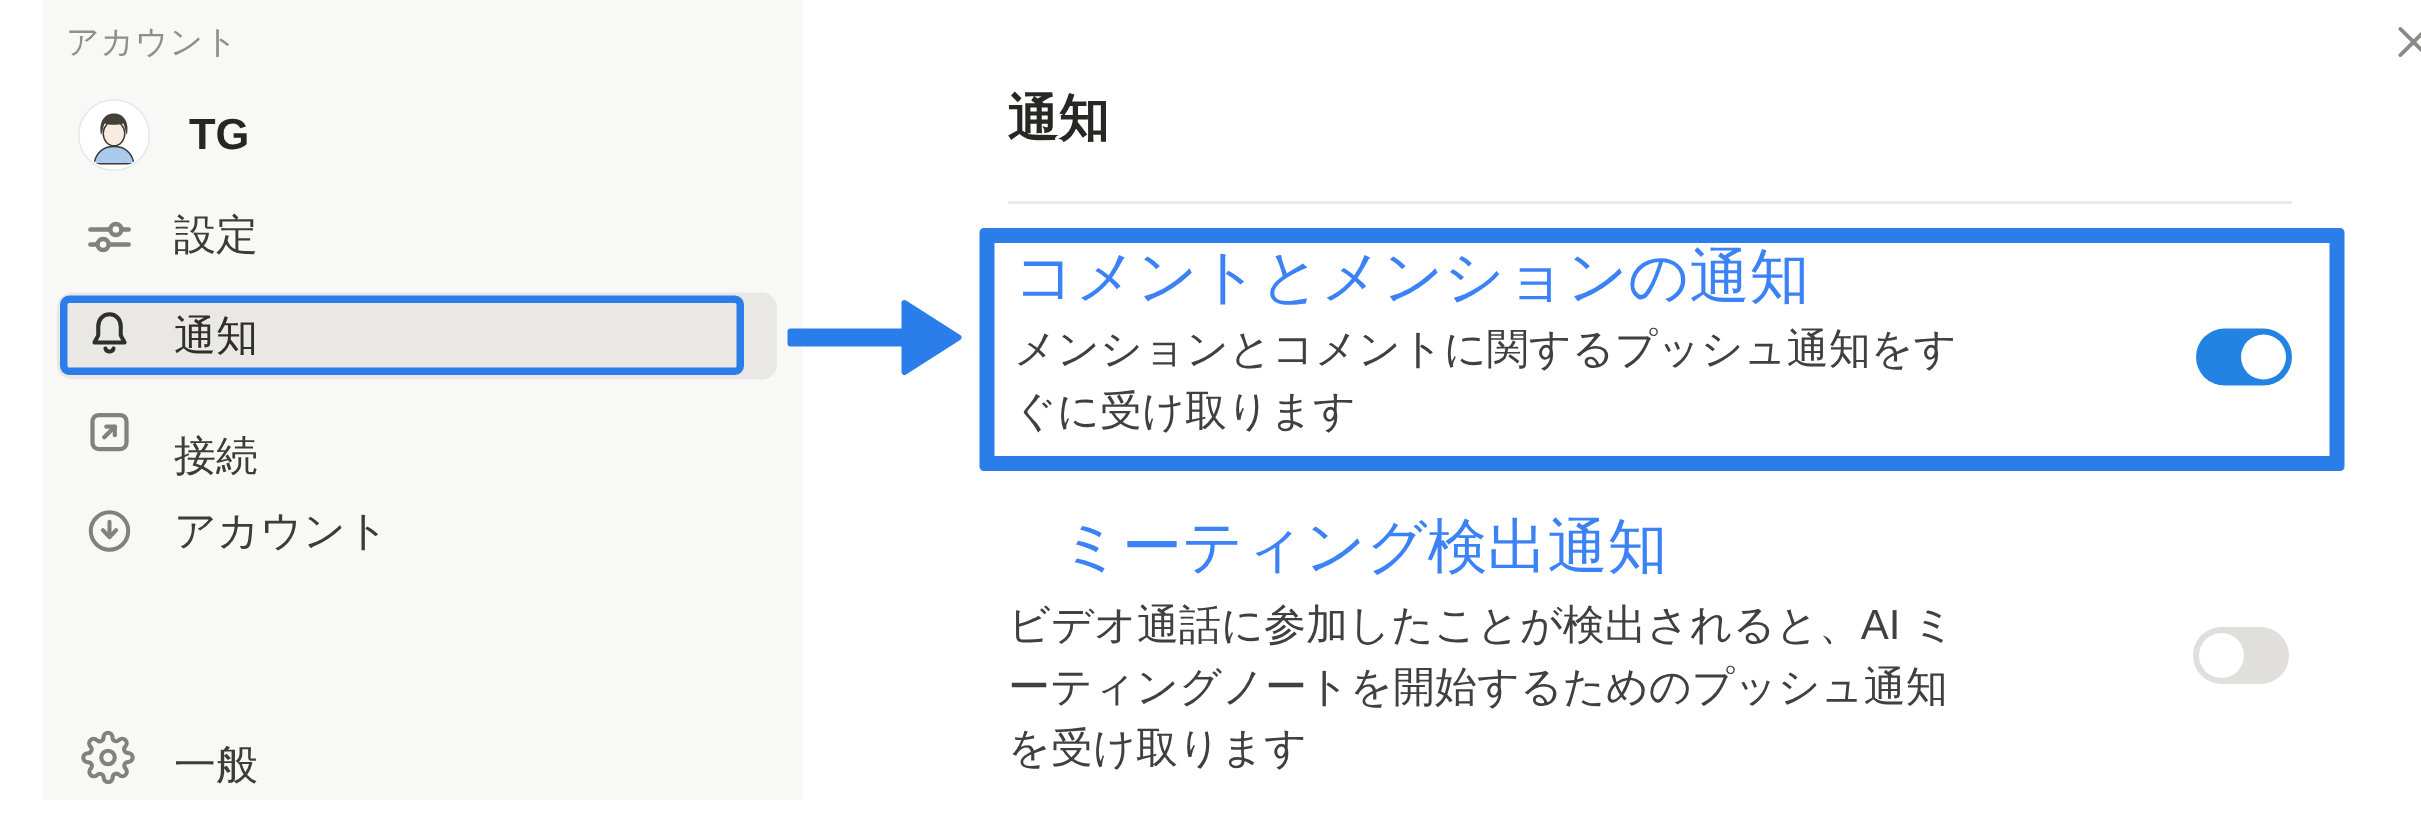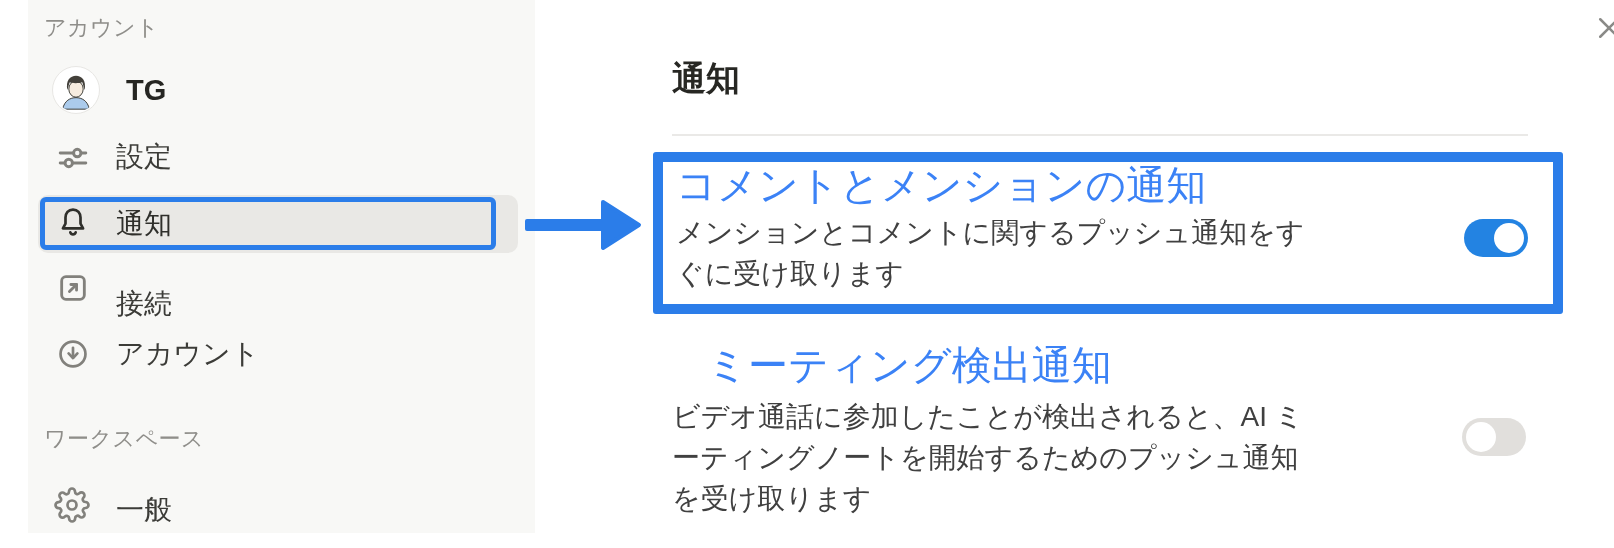--- a/index.html
+++ b/index.html
@@ -115,21 +115,20 @@
       <span class="side-icon" style="top:337px">
         <svg viewBox="0 0 24 24" fill="none" stroke="currentColor" stroke-width="1.9" stroke-linejoin="round" stroke-linecap="round">
           <circle cx="12" cy="12" r="8.8"></circle>
           <line x1="12" y1="7.6" x2="12" y2="14.6"></line>
           <polyline points="8.9,11.6 12,14.9 15.1,11.6"></polyline>
         </svg>
       </span>
       <span class="side-label" style="top:336px">アカウント</span>
     </div>
 
-    <div class="section-label" style="top:424px">ワークスペース</div>
 
     <div>
       <span class="side-icon" style="left:26px; top:487px; width:36px; height:36px;">
         <svg viewBox="0 0 24 24" fill="none" stroke="currentColor" stroke-width="1.8" stroke-linejoin="round" stroke-linecap="round">
           <circle cx="12" cy="12" r="3"></circle>
           <path d="M19.4 15a1.65 1.65 0 0 0 .33 1.82l.06.06a2 2 0 0 1-2.83 2.83l-.06-.06a1.65 1.65 0 0 0-1.82-.33 1.65 1.65 0 0 0-1 1.51V21a2 2 0 0 1-4 0v-.09A1.65 1.65 0 0 0 9 19.4a1.65 1.65 0 0 0-1.82.33l-.06.06a2 2 0 0 1-2.83-2.83l.06-.06a1.65 1.65 0 0 0 .33-1.82 1.65 1.65 0 0 0-1.51-1H3a2 2 0 0 1 0-4h.09A1.65 1.65 0 0 0 4.6 9a1.65 1.65 0 0 0-.33-1.82l-.06-.06a2 2 0 0 1 2.83-2.83l.06.06a1.65 1.65 0 0 0 1.82.33H9a1.65 1.65 0 0 0 1-1.51V3a2 2 0 0 1 4 0v.09a1.65 1.65 0 0 0 1 1.51 1.65 1.65 0 0 0 1.82-.33l.06-.06a2 2 0 0 1 2.83 2.83l-.06.06a1.65 1.65 0 0 0-.33 1.82V9a1.65 1.65 0 0 0 1.51 1H21a2 2 0 0 1 0 4h-.09a1.65 1.65 0 0 0-1.51 1z"></path>
         </svg>
       </span>
       <span class="side-label" style="top:492px">一般</span>
     </div>

